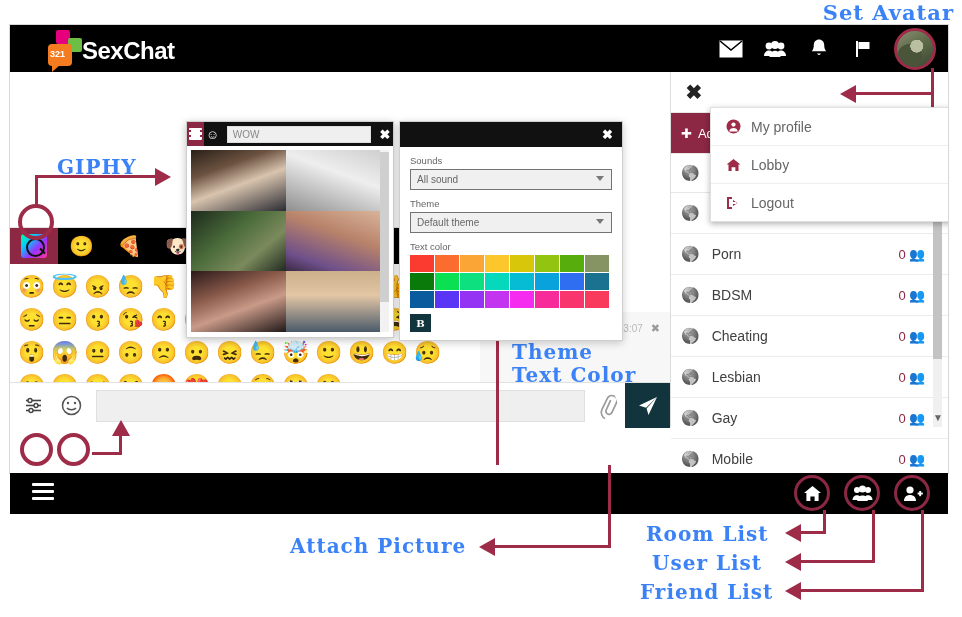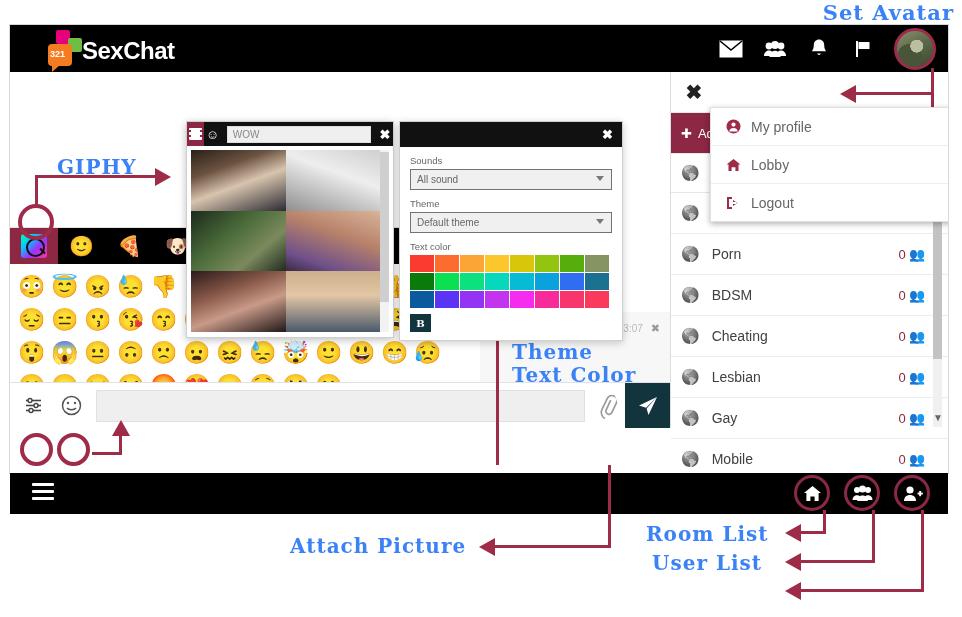--- a/index.html
+++ b/index.html
@@ -531,17 +531,18 @@
   <div class="anno" style="left:646px;top:522px;font-size:20px;">Room List</div>
   <div class="ann-line" style="left:823px;top:510px;width:3px;height:24px;"></div>
   <div class="ann-line" style="left:800px;top:531px;width:26px;height:3px;"></div>
   <div class="ann-arrow arrow-left" style="left:785px;top:524px;"></div>
 
   <div class="anno" style="left:652px;top:551px;font-size:20px;">User List</div>
   <div class="ann-line" style="left:872px;top:510px;width:3px;height:53px;"></div>
   <div class="ann-line" style="left:800px;top:560px;width:75px;height:3px;"></div>
   <div class="ann-arrow arrow-left" style="left:785px;top:553px;"></div>
 
+  <div class="anno" style="left:640px;top:580px;font-size:20px;">Friend List</div>
   <div class="ann-line" style="left:921px;top:510px;width:3px;height:82px;"></div>
   <div class="ann-line" style="left:800px;top:589px;width:124px;height:3px;"></div>
   <div class="ann-arrow arrow-left" style="left:785px;top:582px;"></div>
 
 </div>
 
 </body></html>

